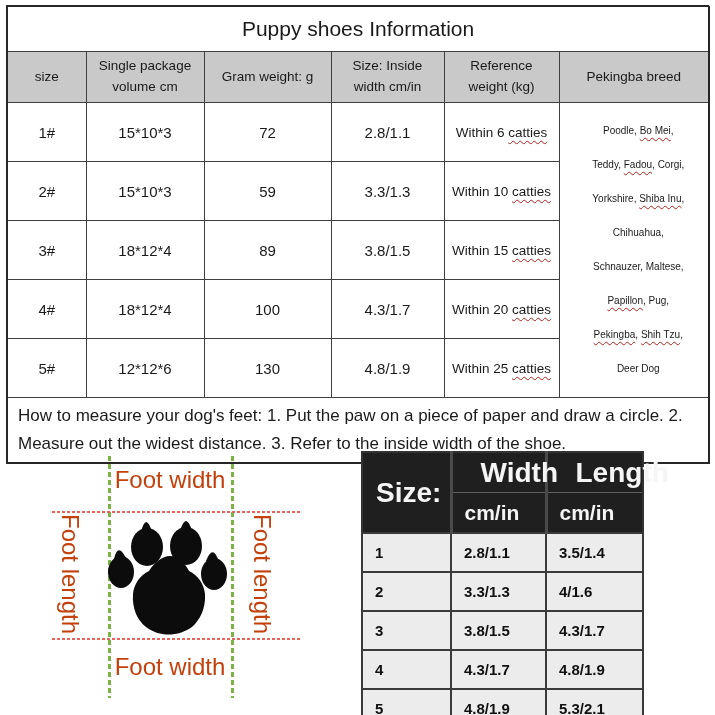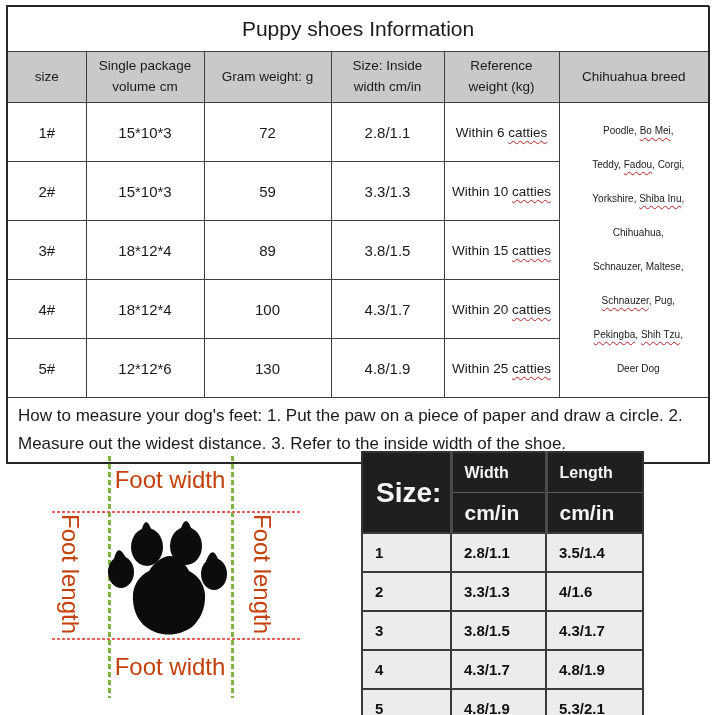--- a/index.html
+++ b/index.html
@@ -35,22 +35,22 @@
                    display:flex;align-items:center;justify-content:center;}
   .diag-label.left{left:46px;} .diag-label.right{left:238px;}
   .paw-svg{position:absolute;left:97px;top:70px;}
 
   
   .size-table{position:absolute;left:361px;top:451px;width:281px;border-collapse:collapse;
               table-layout:fixed;border:2px solid #333333;}
   .size-table td{vertical-align:middle;}
   .sz-corner{background:var(--szhead);color:#f5f5f5;font-weight:bold;font-size:28px;
              padding-left:13px;border-right:3px solid #4a4a4a;border-bottom:2px solid #3a3a3a;}
-  .sz-h{background:var(--szhead);color:#f5f5f5;font-weight:bold;font-size:16px;height:37px;
-        padding-left:12px;border-left:3px solid #4a4a4a;border-bottom:1px solid #5f5f5f;}
+  .sz-h{background:var(--szhead);color:#f5f5f5;font-weight:bold;font-size:28px;height:37px;
+        padding-left:28px;border-left:3px solid #4a4a4a;border-bottom:1px solid #5f5f5f;}
   .sz-u{background:var(--szhead);color:#f5f5f5;font-weight:bold;font-size:21px;height:37px;
         padding-left:12px;border-left:3px solid #4a4a4a;border-bottom:2px solid #3a3a3a;}
   .size-table tbody.data td{background:var(--szrow);border:2px solid #3a3a3a;font-weight:bold;
         font-size:15px;color:#101010;height:35px;padding-left:12px;}
 </style>
 </head>
 <body>
 
 <div class="page">
 
@@ -69,37 +69,37 @@
       </tr>
       <tr class="head-row">
         <td>size</td>
         <td>Single package
 volume cm</td>
         <td>Gram weight: g</td>
         <td>Size: Inside
 width cm/in</td>
         <td>Reference
 weight (kg)</td>
-        <td>Chihuahua breed</td>
+        <td>Pekingba breed</td>
       </tr>
     </tbody>
     <tbody id="info-body">
         <tr>
           <td class="c-size">1#</td>
           <td class="c-vol">15*10*3</td>
           <td class="c-gram">72</td>
           <td class="c-wid">2.8/1.1</td>
           <td class="c-ref"><span>Within 6 </span><span class="wavy">catties</span></td>
           <td class="c-breed" rowspan="5">
             <div class="breed-line"><span>Poodle, </span><span class="wavy">Bo Mei</span><span>,</span></div>
             <div class="breed-line"><span>Teddy, </span><span class="wavy">Fadou</span><span>, Corgi,</span></div>
             <div class="breed-line"><span>Yorkshire, </span><span class="wavy">Shiba Inu</span><span>,</span></div>
             <div class="breed-line"><span>Chihuahua,</span></div>
             <div class="breed-line"><span>Schnauzer, Maltese,</span></div>
-            <div class="breed-line"><span class="wavy">Schnauzer</span><span>, Pug,</span></div>
+            <div class="breed-line"><span class="wavy">Papillon</span><span>, Pug,</span></div>
             <div class="breed-line"><span class="wavy">Pekingba</span><span>, </span><span class="wavy">Shih Tzu</span><span>,</span></div>
             <div class="breed-line"><span>Deer Dog</span></div>
           </td>
         </tr>
         <tr>
           <td class="c-size">2#</td>
           <td class="c-vol">15*10*3</td>
           <td class="c-gram">59</td>
           <td class="c-wid">3.3/1.3</td>
           <td class="c-ref"><span>Within 10 </span><span class="wavy">catties</span></td>

